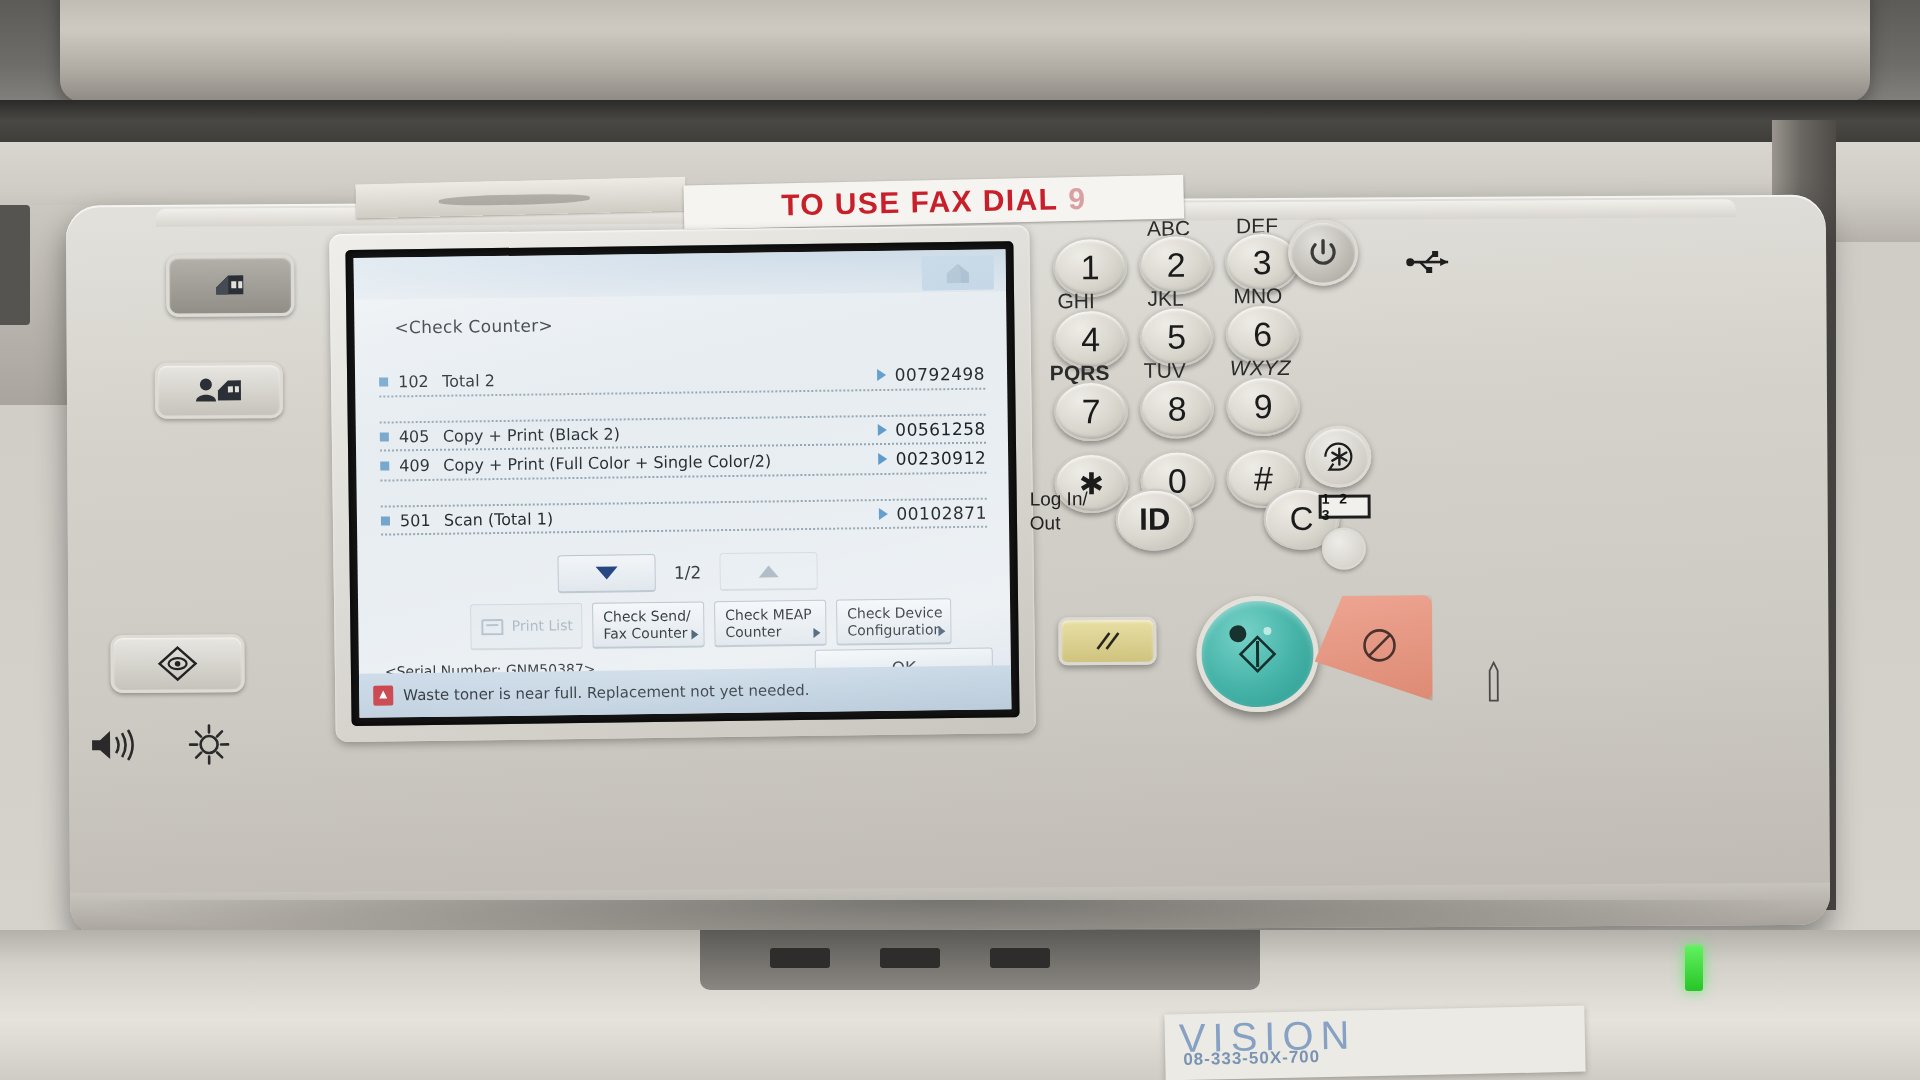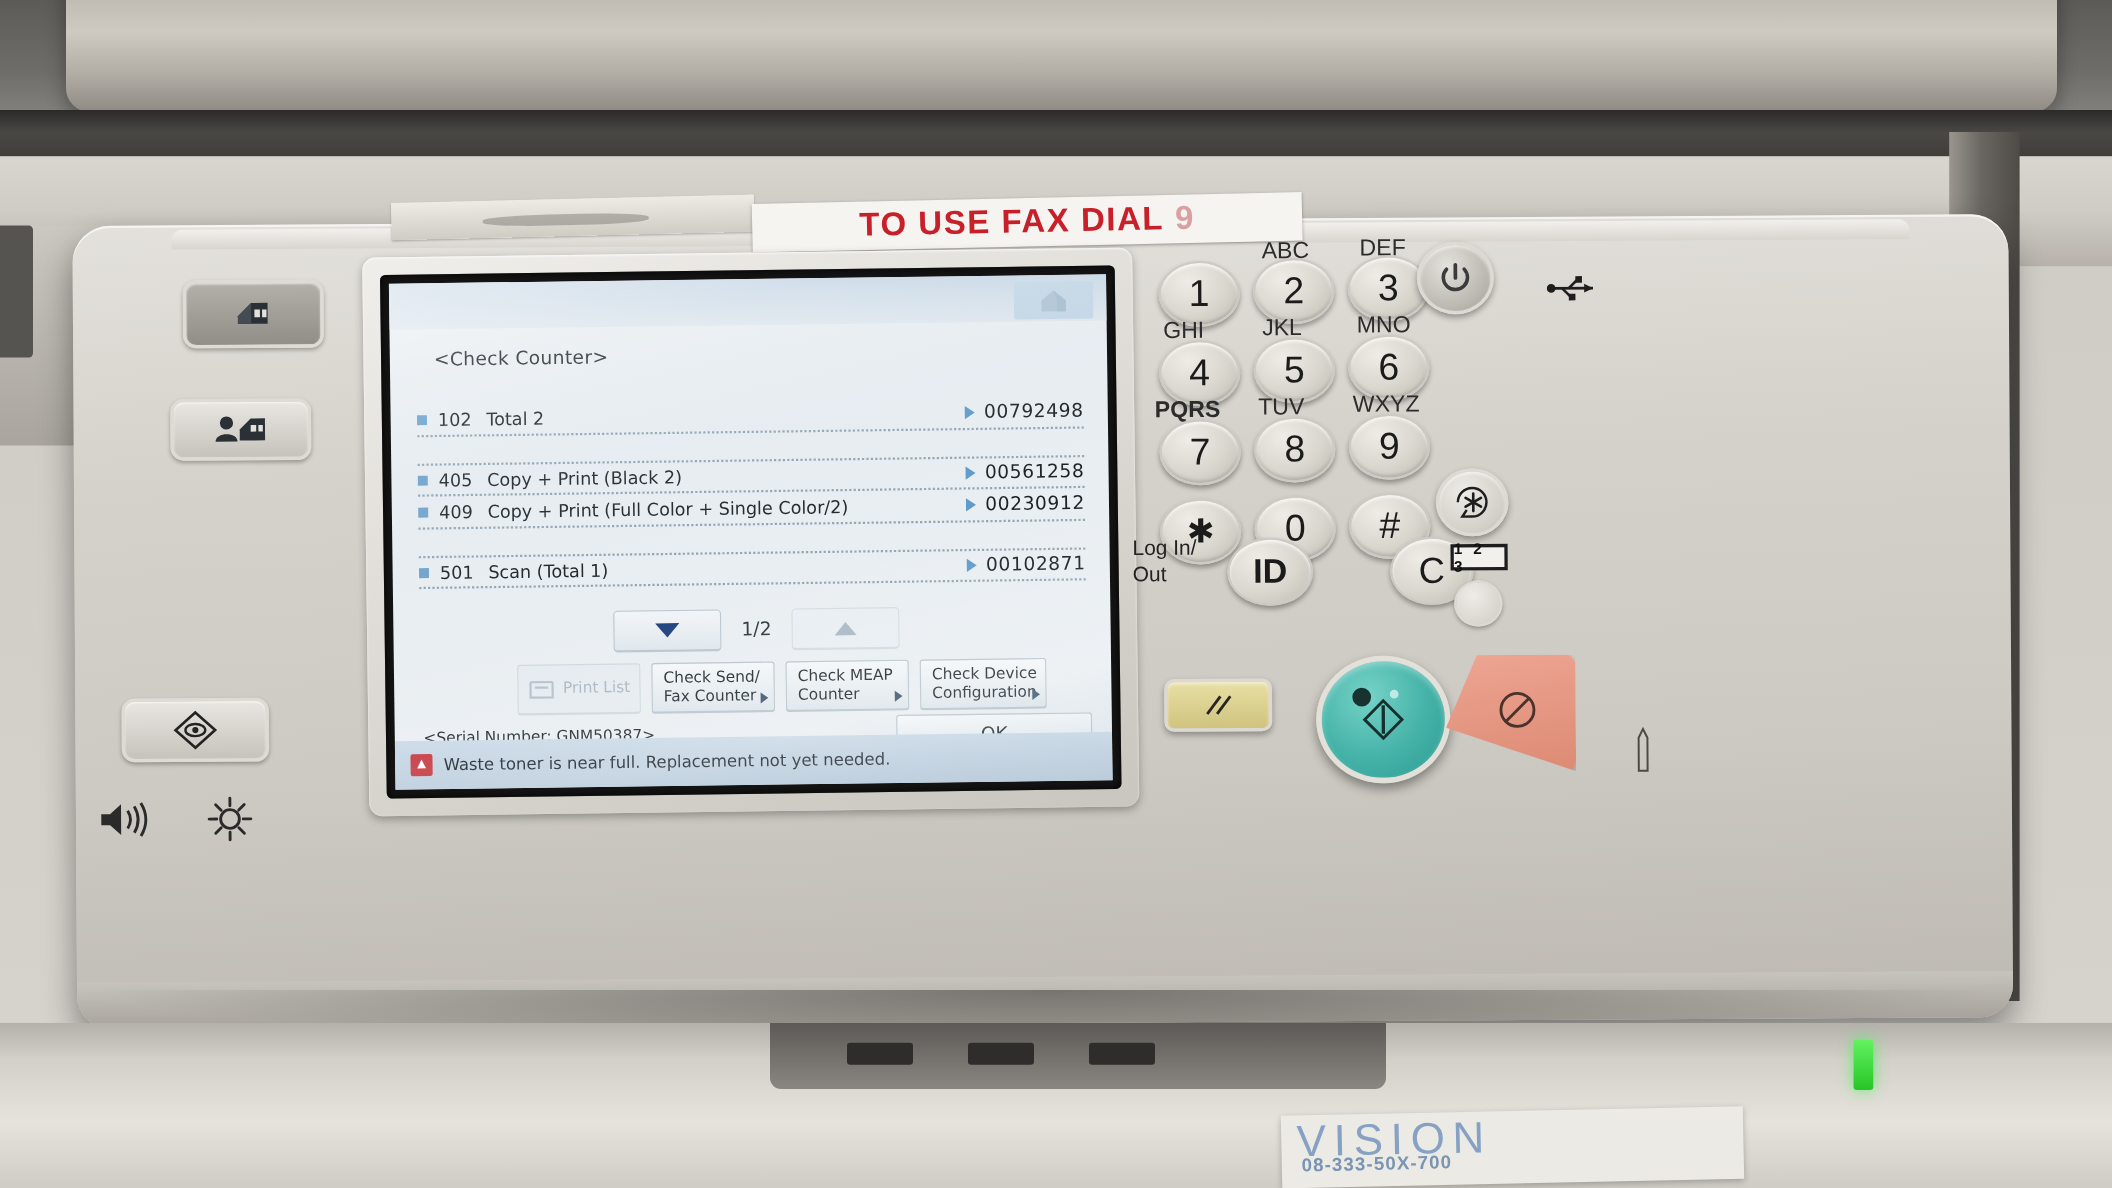--- a/index.html
+++ b/index.html
@@ -561,21 +561,21 @@
 
       <div class="keyletters" style="left:6px;  top:68px;">GHI</div>
       <div class="keyletters" style="left:96px; top:66px;">JKL</div>
       <div class="keyletters" style="left:182px;top:64px;">MNO</div>
       <div class="key" style="left:2px;  top:88px;">4</div>
       <div class="key" style="left:88px; top:86px;">5</div>
       <div class="key" style="left:174px;top:84px;">6</div>
 
       <div class="keyletters" style="left:-2px; top:140px;font-weight:bold;">PQRS</div>
       <div class="keyletters" style="left:92px; top:138px;">TUV</div>
-      <div class="keyletters" style="left:178px;top:136px;">WXYZ</div>
+      <div class="keyletters" style="left:178px;top:136px;font-style:italic;">WXYZ</div>
       <div class="key" style="left:2px;  top:160px;">7</div>
       <div class="key" style="left:88px; top:158px;">8</div>
       <div class="key" style="left:174px;top:156px;">9</div>
 
       <div class="key sm" style="left:2px;  top:232px;">✱</div>
       <div class="key" style="left:88px; top:230px;">0</div>
       <div class="key" style="left:174px;top:228px;">#</div>
     </div>
 
     <div class="loginout">

